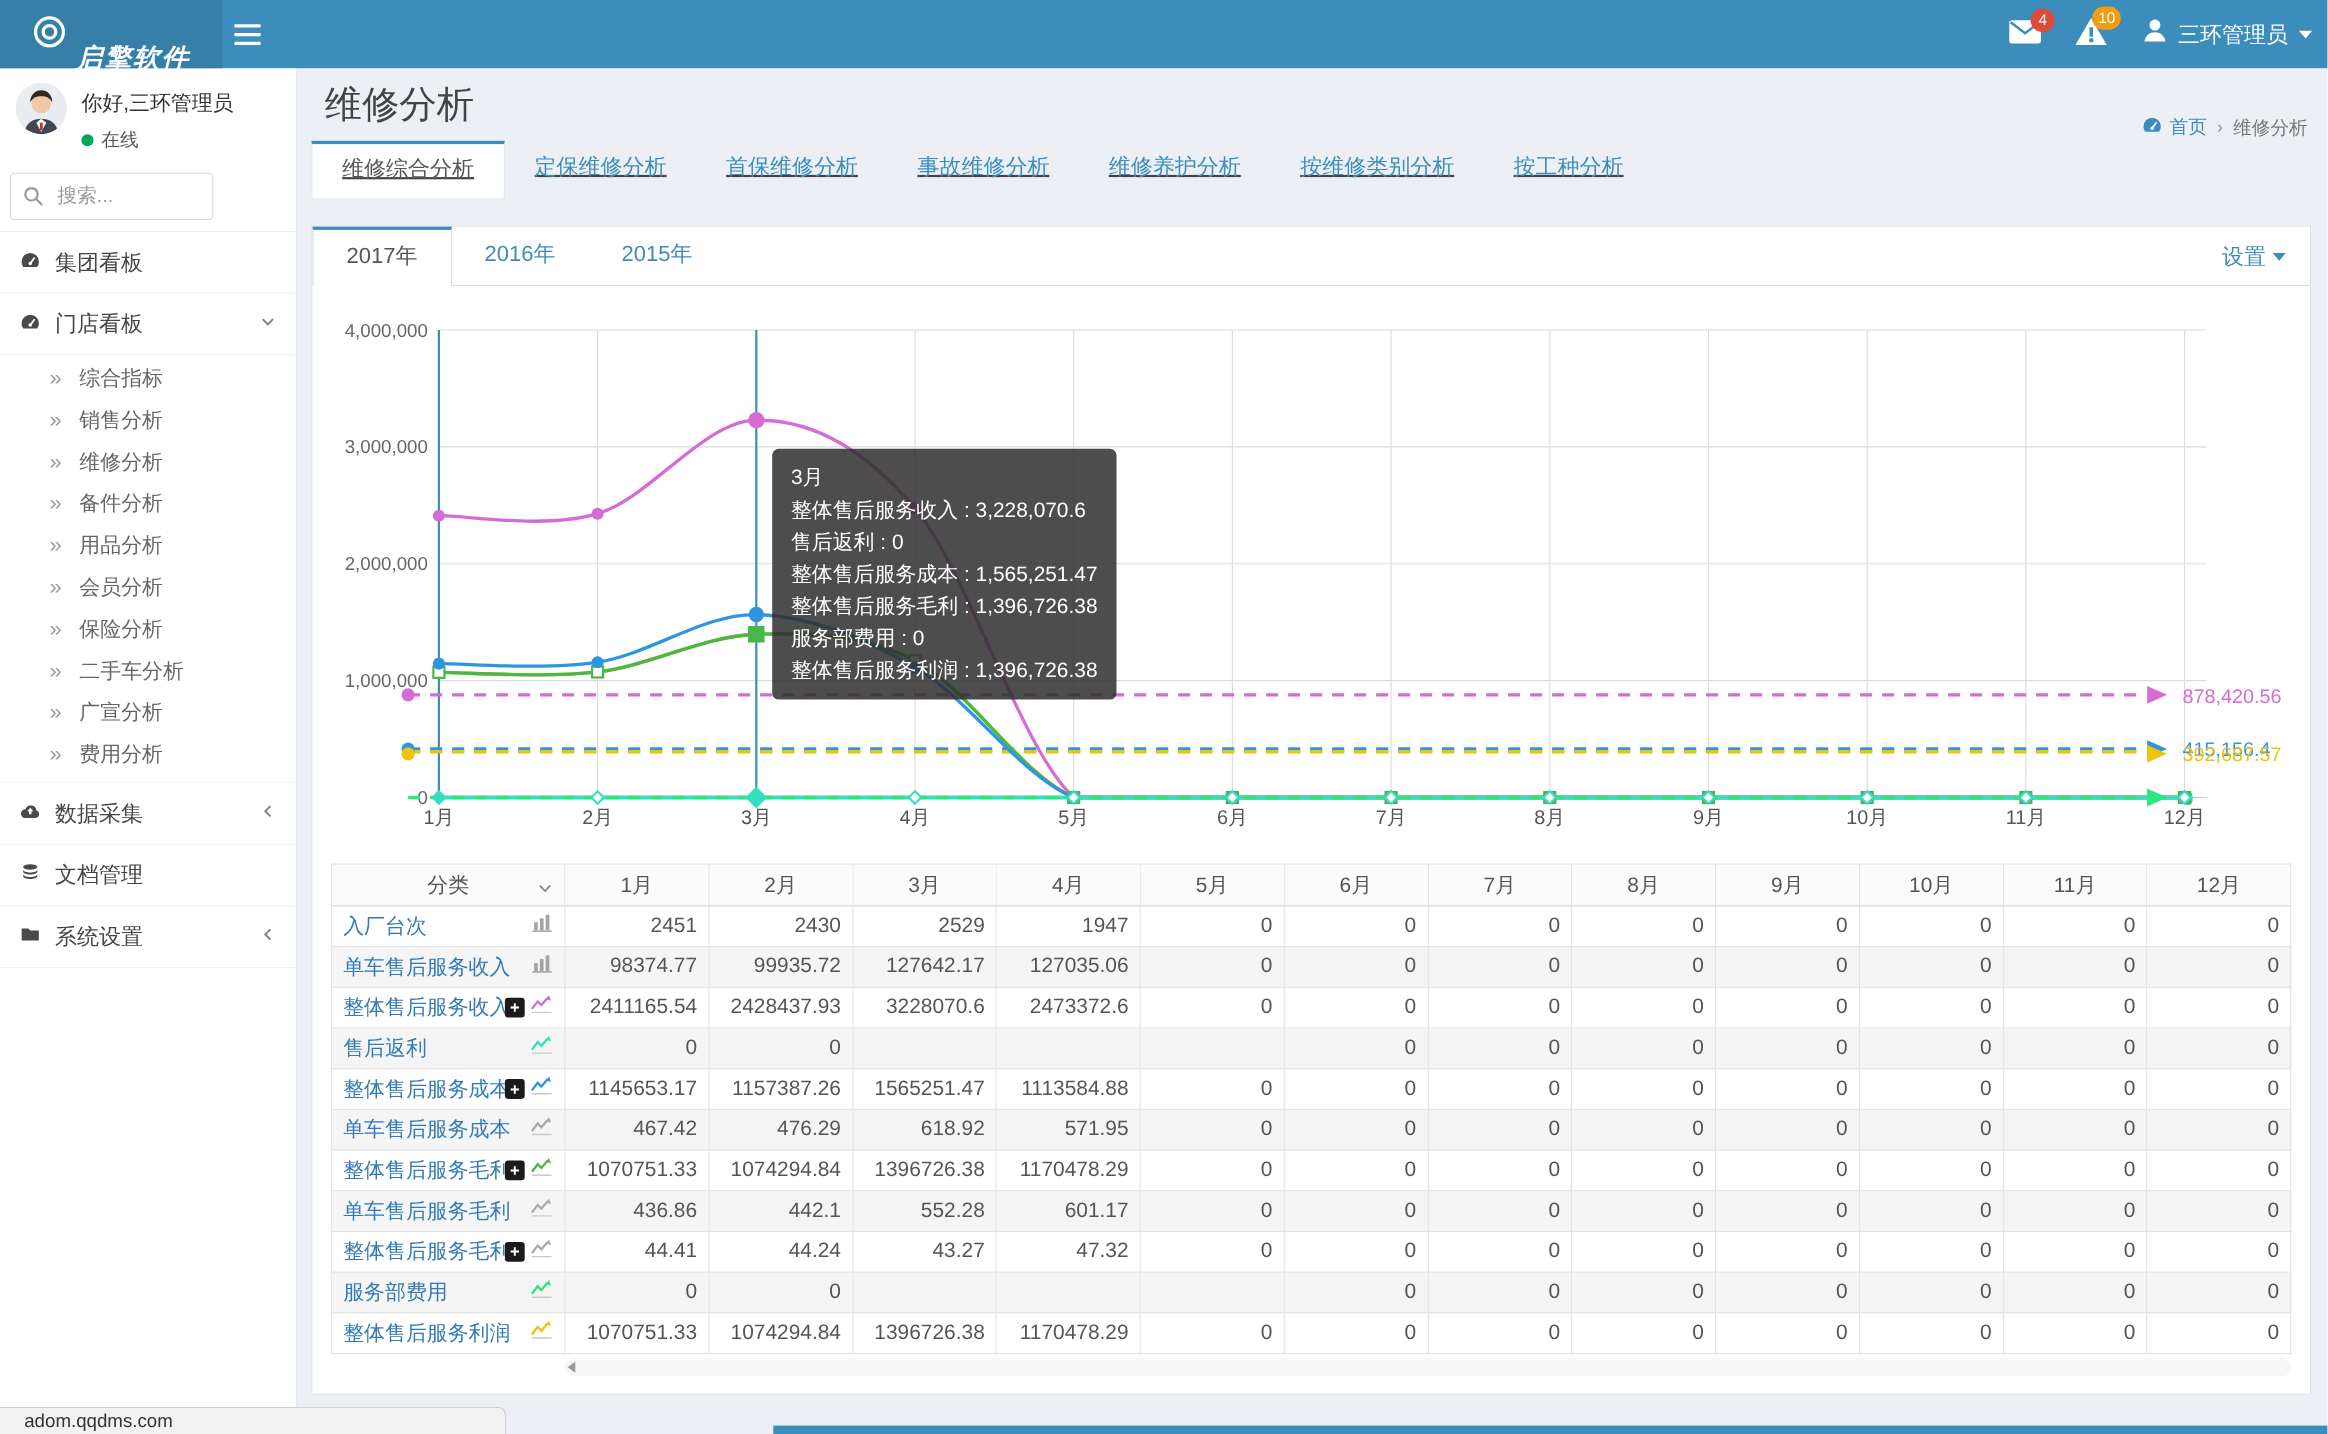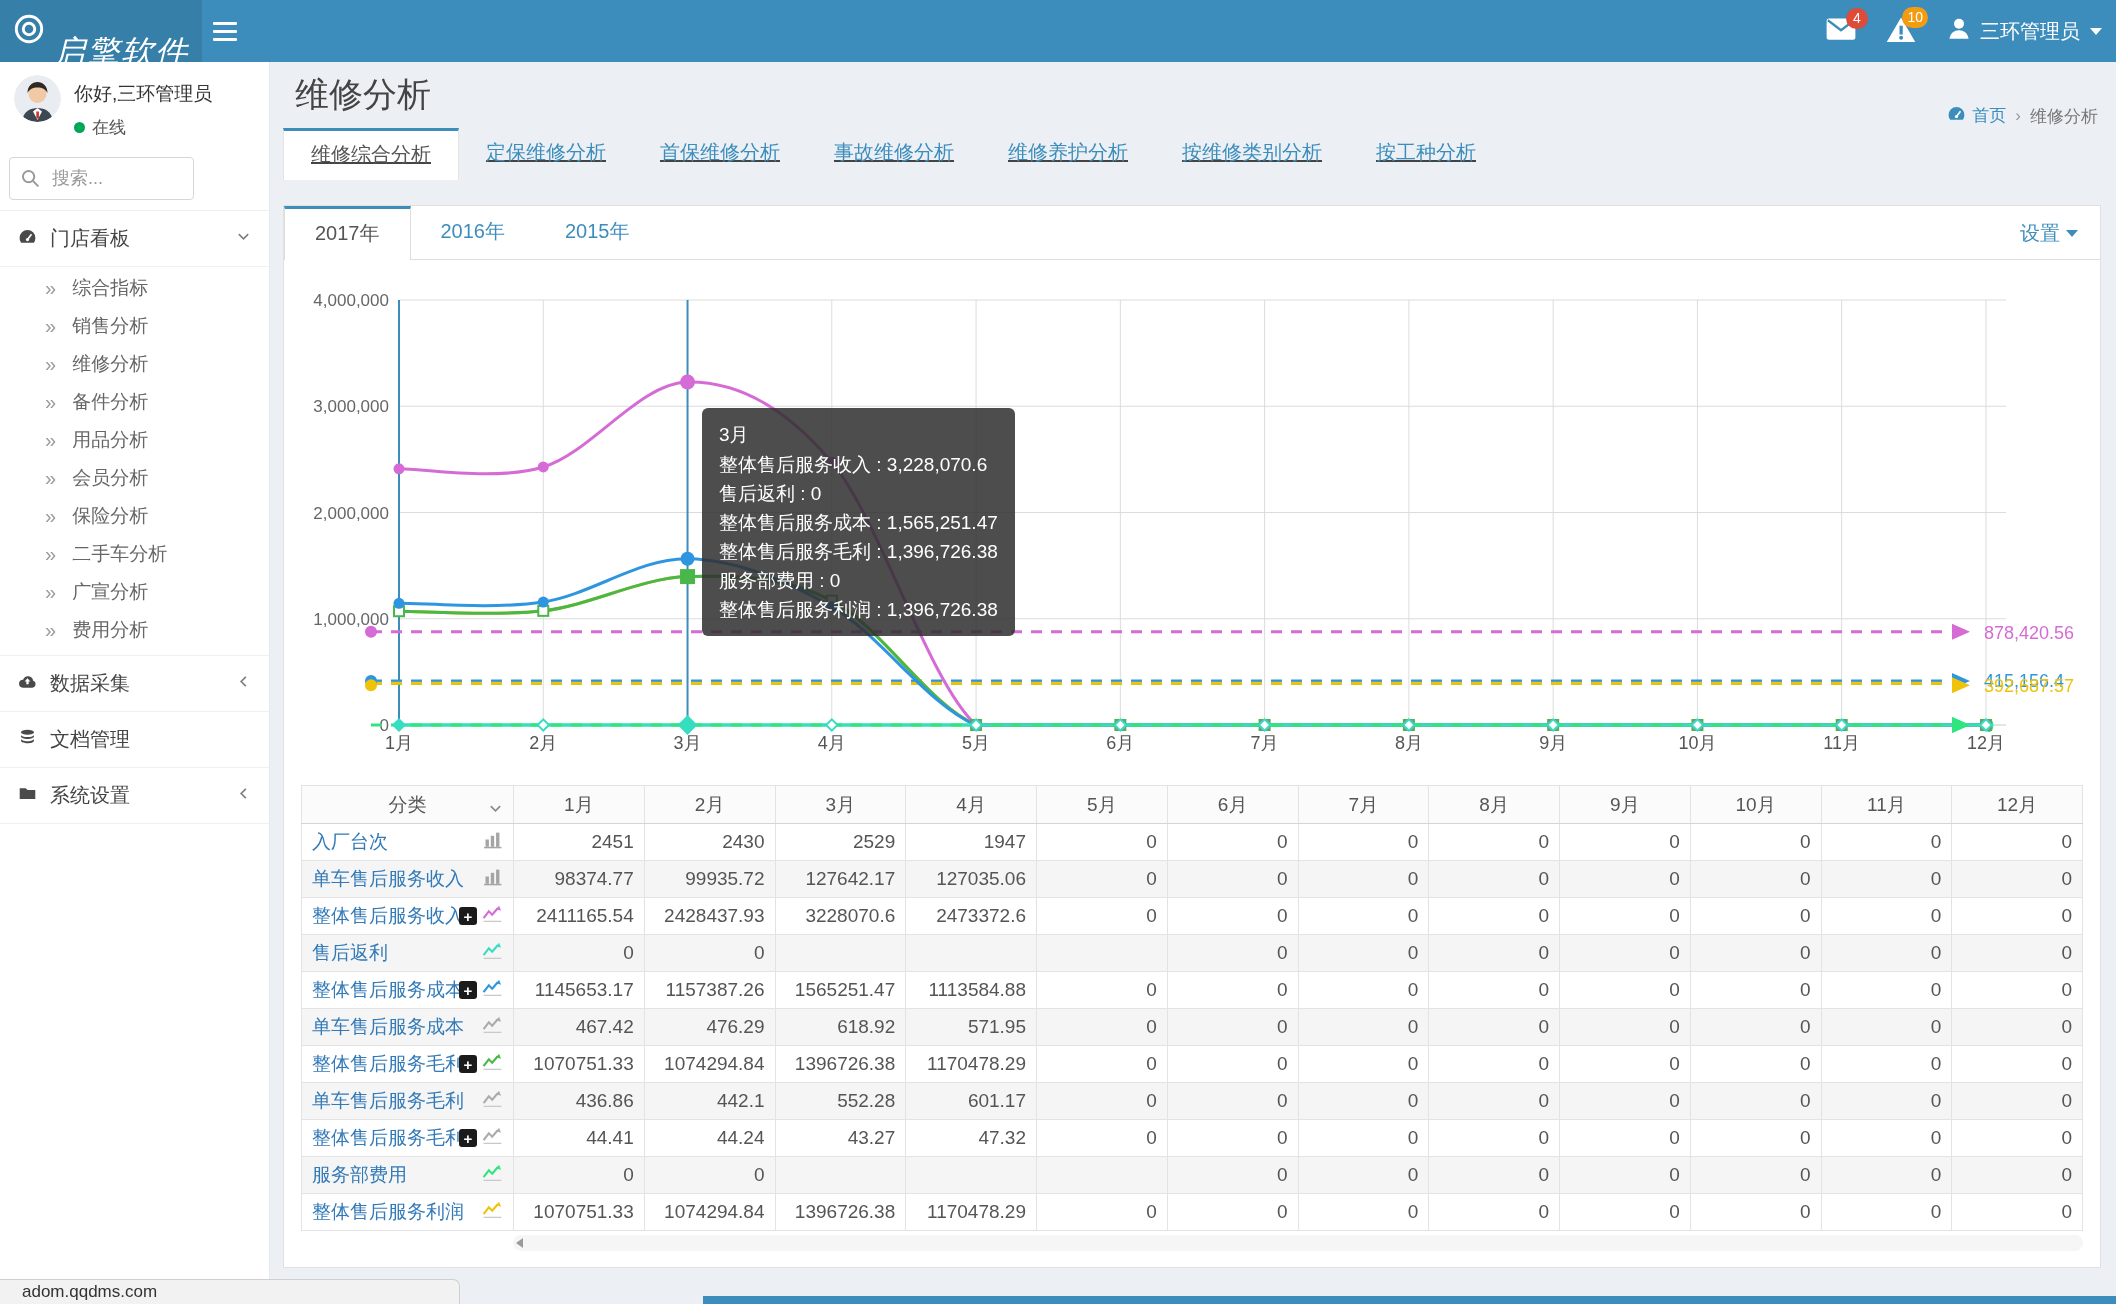--- a/index.html
+++ b/index.html
@@ -8,21 +8,21 @@
     position: relative;
     font-family: "Liberation Sans", "DejaVu Sans", sans-serif;
     background: #ecf0f5;
     overflow: hidden;
     color: #444;
   }
   
   .navbar { position:absolute; top:0; left:0; right:0; height:62px; background:#3c8dbc; z-index:20; }
   .brand { position:absolute; left:0; top:0; width:202px; height:62px; background:#367fa9;
            display:flex; align-items:center; justify-content:center; gap:8px; color:#fff; }
-  .brand-text { font-family:"DejaVu Serif", serif; font-style:italic; font-weight:normal; font-size:32px; letter-spacing:2px;margin-top:44px; }
+  .brand-text { font-family:"DejaVu Serif", serif; font-style:italic; font-weight:bold; font-size:24px; letter-spacing:2px;margin-top:44px; }
   .hamburger { position:absolute; left:213px; top:16px; width:26px; height:30px; cursor:pointer;
                display:flex; flex-direction:column; justify-content:center; gap:5px; }
   .hamburger span { display:block; width:24px; height:3px; background:#fff; border-radius:1px; }
   .nav-right { position:absolute; right:14px; top:0; height:62px; display:flex; align-items:center; gap:30px; }
   .icon-btn { position:relative; cursor:pointer; display:flex; align-items:center; }
   .badge { position:absolute; top:-9px; right:-12px; min-width:22px; height:21px; border-radius:11px;
            color:#fff; font-size:14px; line-height:21px; text-align:center; padding:0 5px; }
   .badge-red { background:#dd4b39; }
   .badge-yellow { background:#f39c12; }
   .nav-user { display:flex; align-items:center; gap:8px; color:#fff; font-size:20px; cursor:pointer; }
@@ -181,20 +181,28 @@
   <div class="search-box">
     <span class="search-ic">
       <svg width="21" height="21" viewBox="0 0 20 20">
           <circle cx="8.2" cy="8.2" r="5.4" fill="none" stroke="#9a9a9a" stroke-width="1.9"></circle>
           <line x1="12.3" y1="12.3" x2="17" y2="17" stroke="#9a9a9a" stroke-width="1.9" stroke-linecap="round"></line>
         </svg>
     </span>
     <input type="text" placeholder="搜索..." style="">
   </div>
   <div class="menu" id="sidebar-menu">
+      <div class="menu-item">
+        <span><svg width="19" height="19" viewBox="0 0 20 20">
+            <path d="M10 3.2A8.3 8.3 0 0 0 1.7 11.5c0 1.9.6 3.6 1.7 5h13.2a8.3 8.3 0 0 0 1.7-5A8.3 8.3 0 0 0 10 3.2z" fill="#4a4a4a"></path>
+            <line x1="10" y1="13.2" x2="14.2" y2="7.6" stroke="#fff" stroke-width="1.7"></line>
+            <circle cx="10" cy="13.2" r="1.7" fill="#fff"></circle>
+          </svg></span>
+        <span class="mi-label">集团看板</span>
+      </div>
       <div class="menu-item">
         <span><svg width="19" height="19" viewBox="0 0 20 20">
             <path d="M10 3.2A8.3 8.3 0 0 0 1.7 11.5c0 1.9.6 3.6 1.7 5h13.2a8.3 8.3 0 0 0 1.7-5A8.3 8.3 0 0 0 10 3.2z" fill="#4a4a4a"></path>
             <line x1="10" y1="13.2" x2="14.2" y2="7.6" stroke="#fff" stroke-width="1.7"></line>
             <circle cx="10" cy="13.2" r="1.7" fill="#fff"></circle>
           </svg></span>
         <span class="mi-label">门店看板</span>
         <span><svg width="15" height="15" viewBox="0 0 16 16">
             <path d="M3 5.5l5 5 5-5" fill="none" stroke="#808080" stroke-width="1.8"></path>
           </svg></span>

